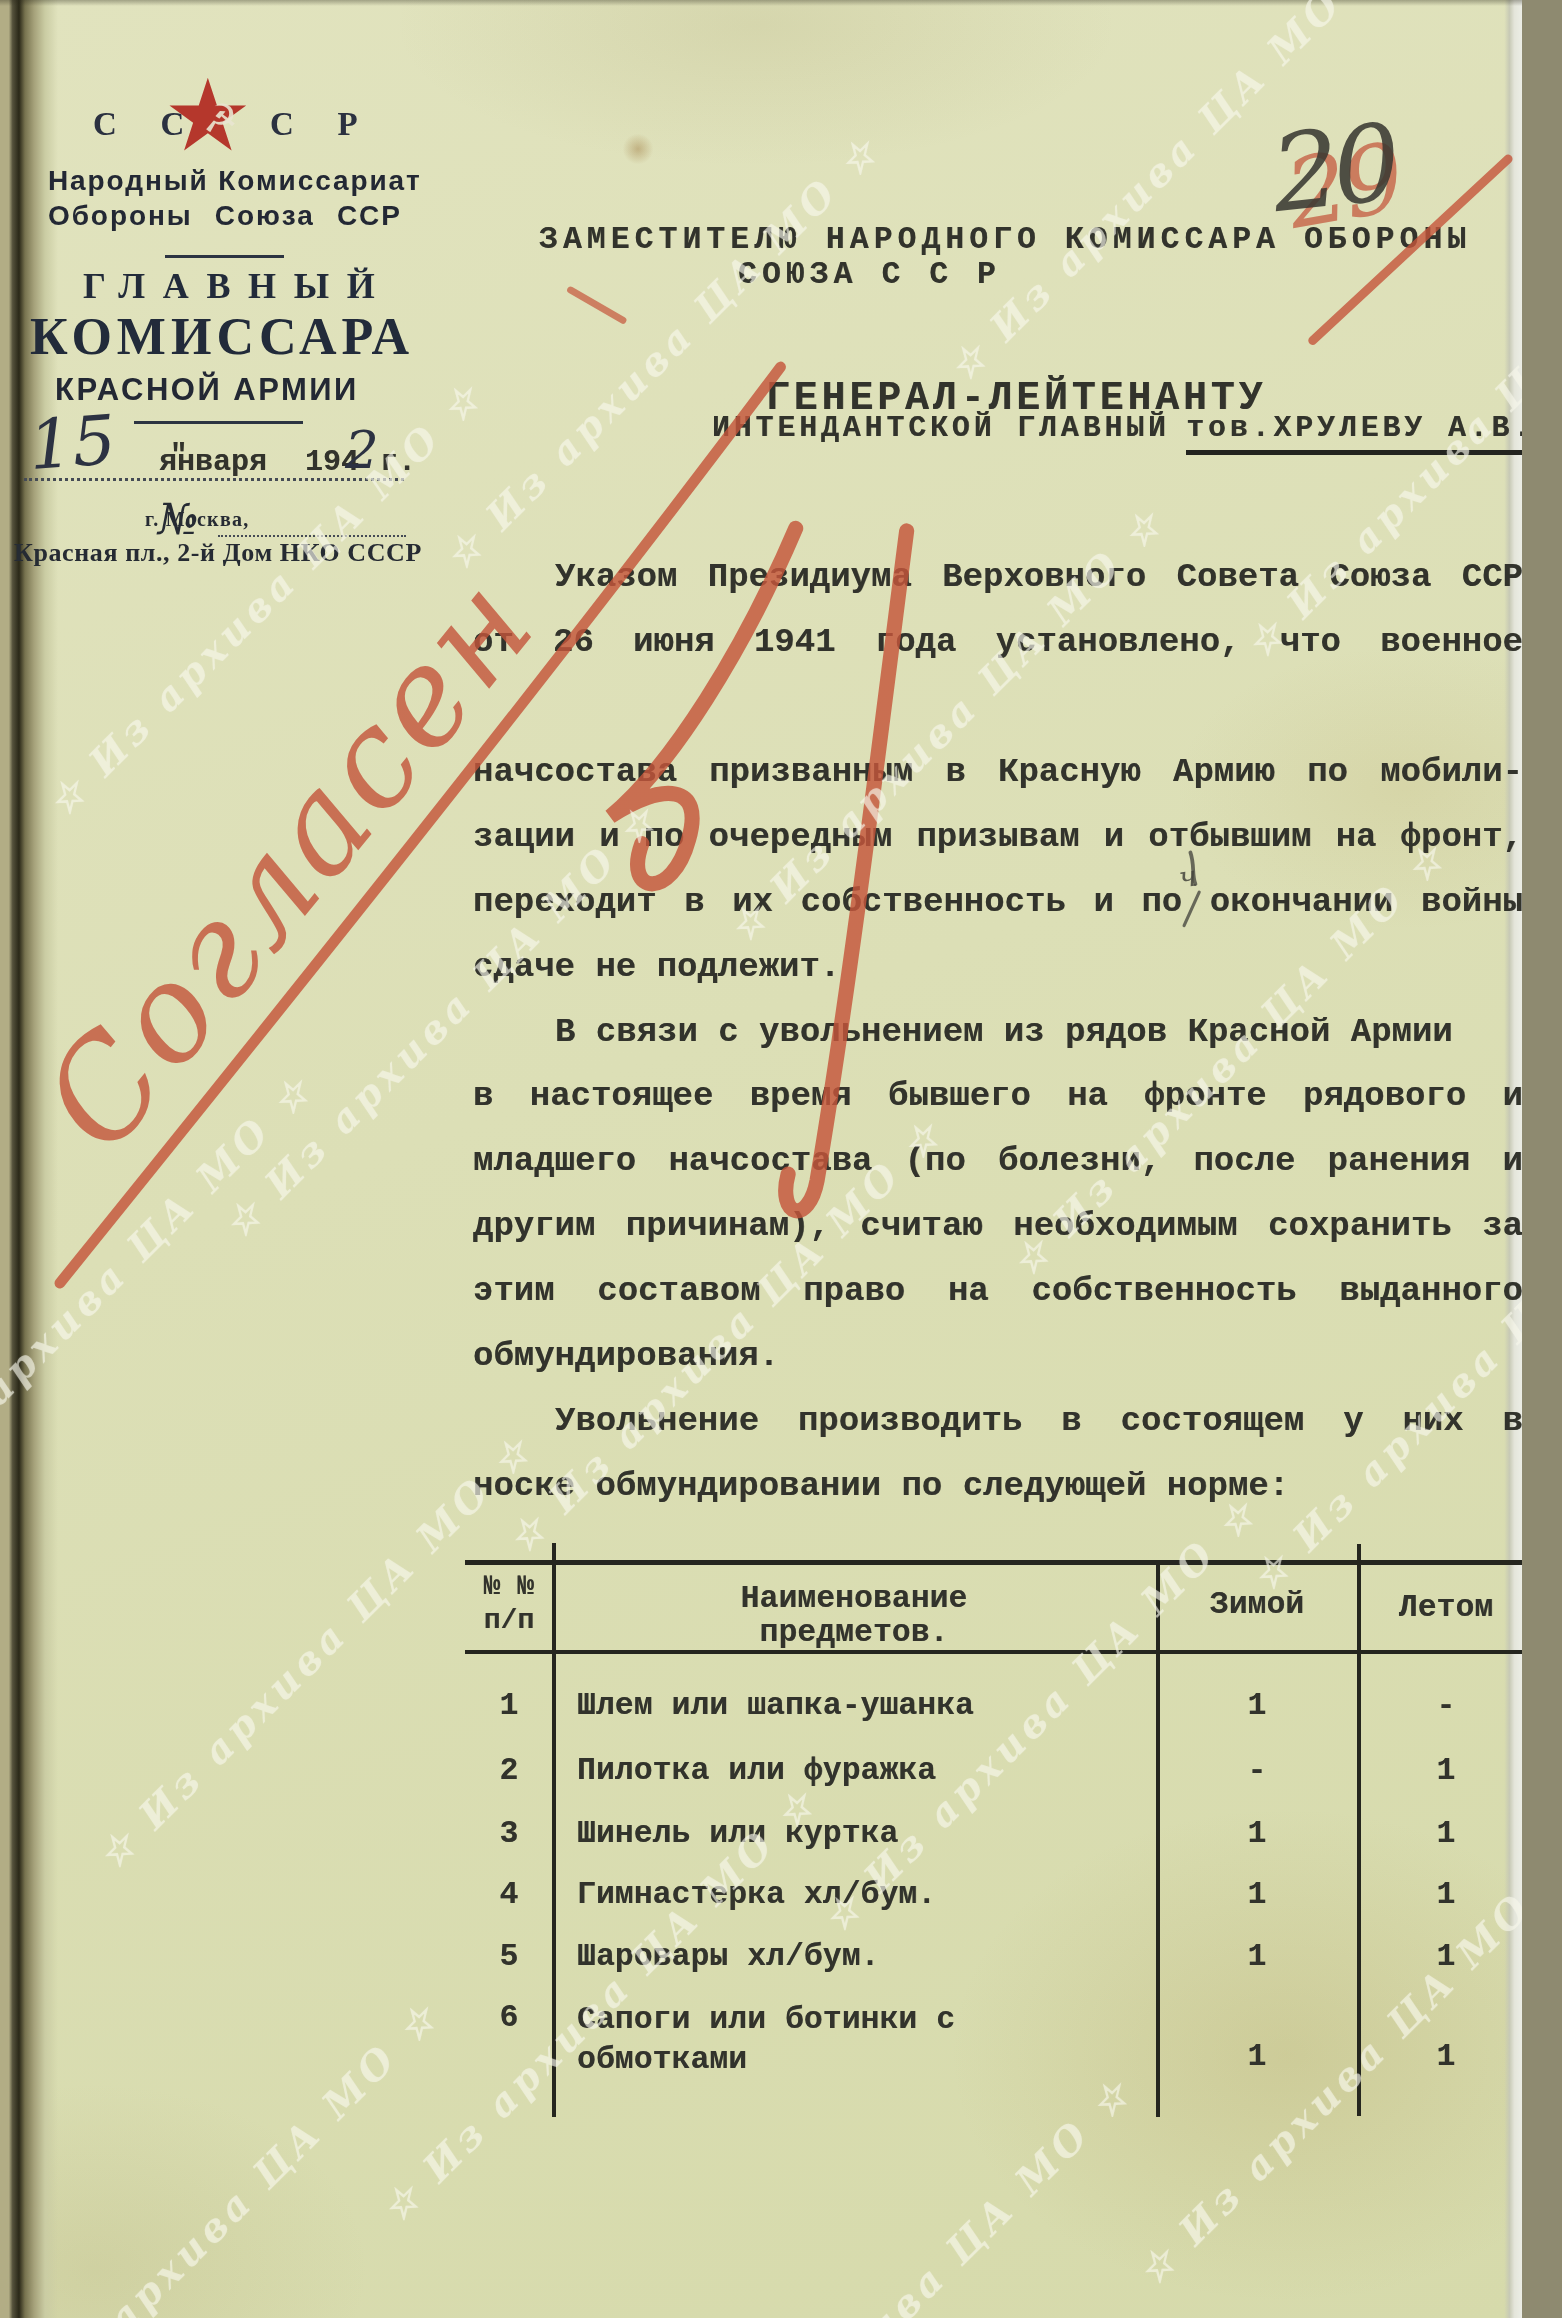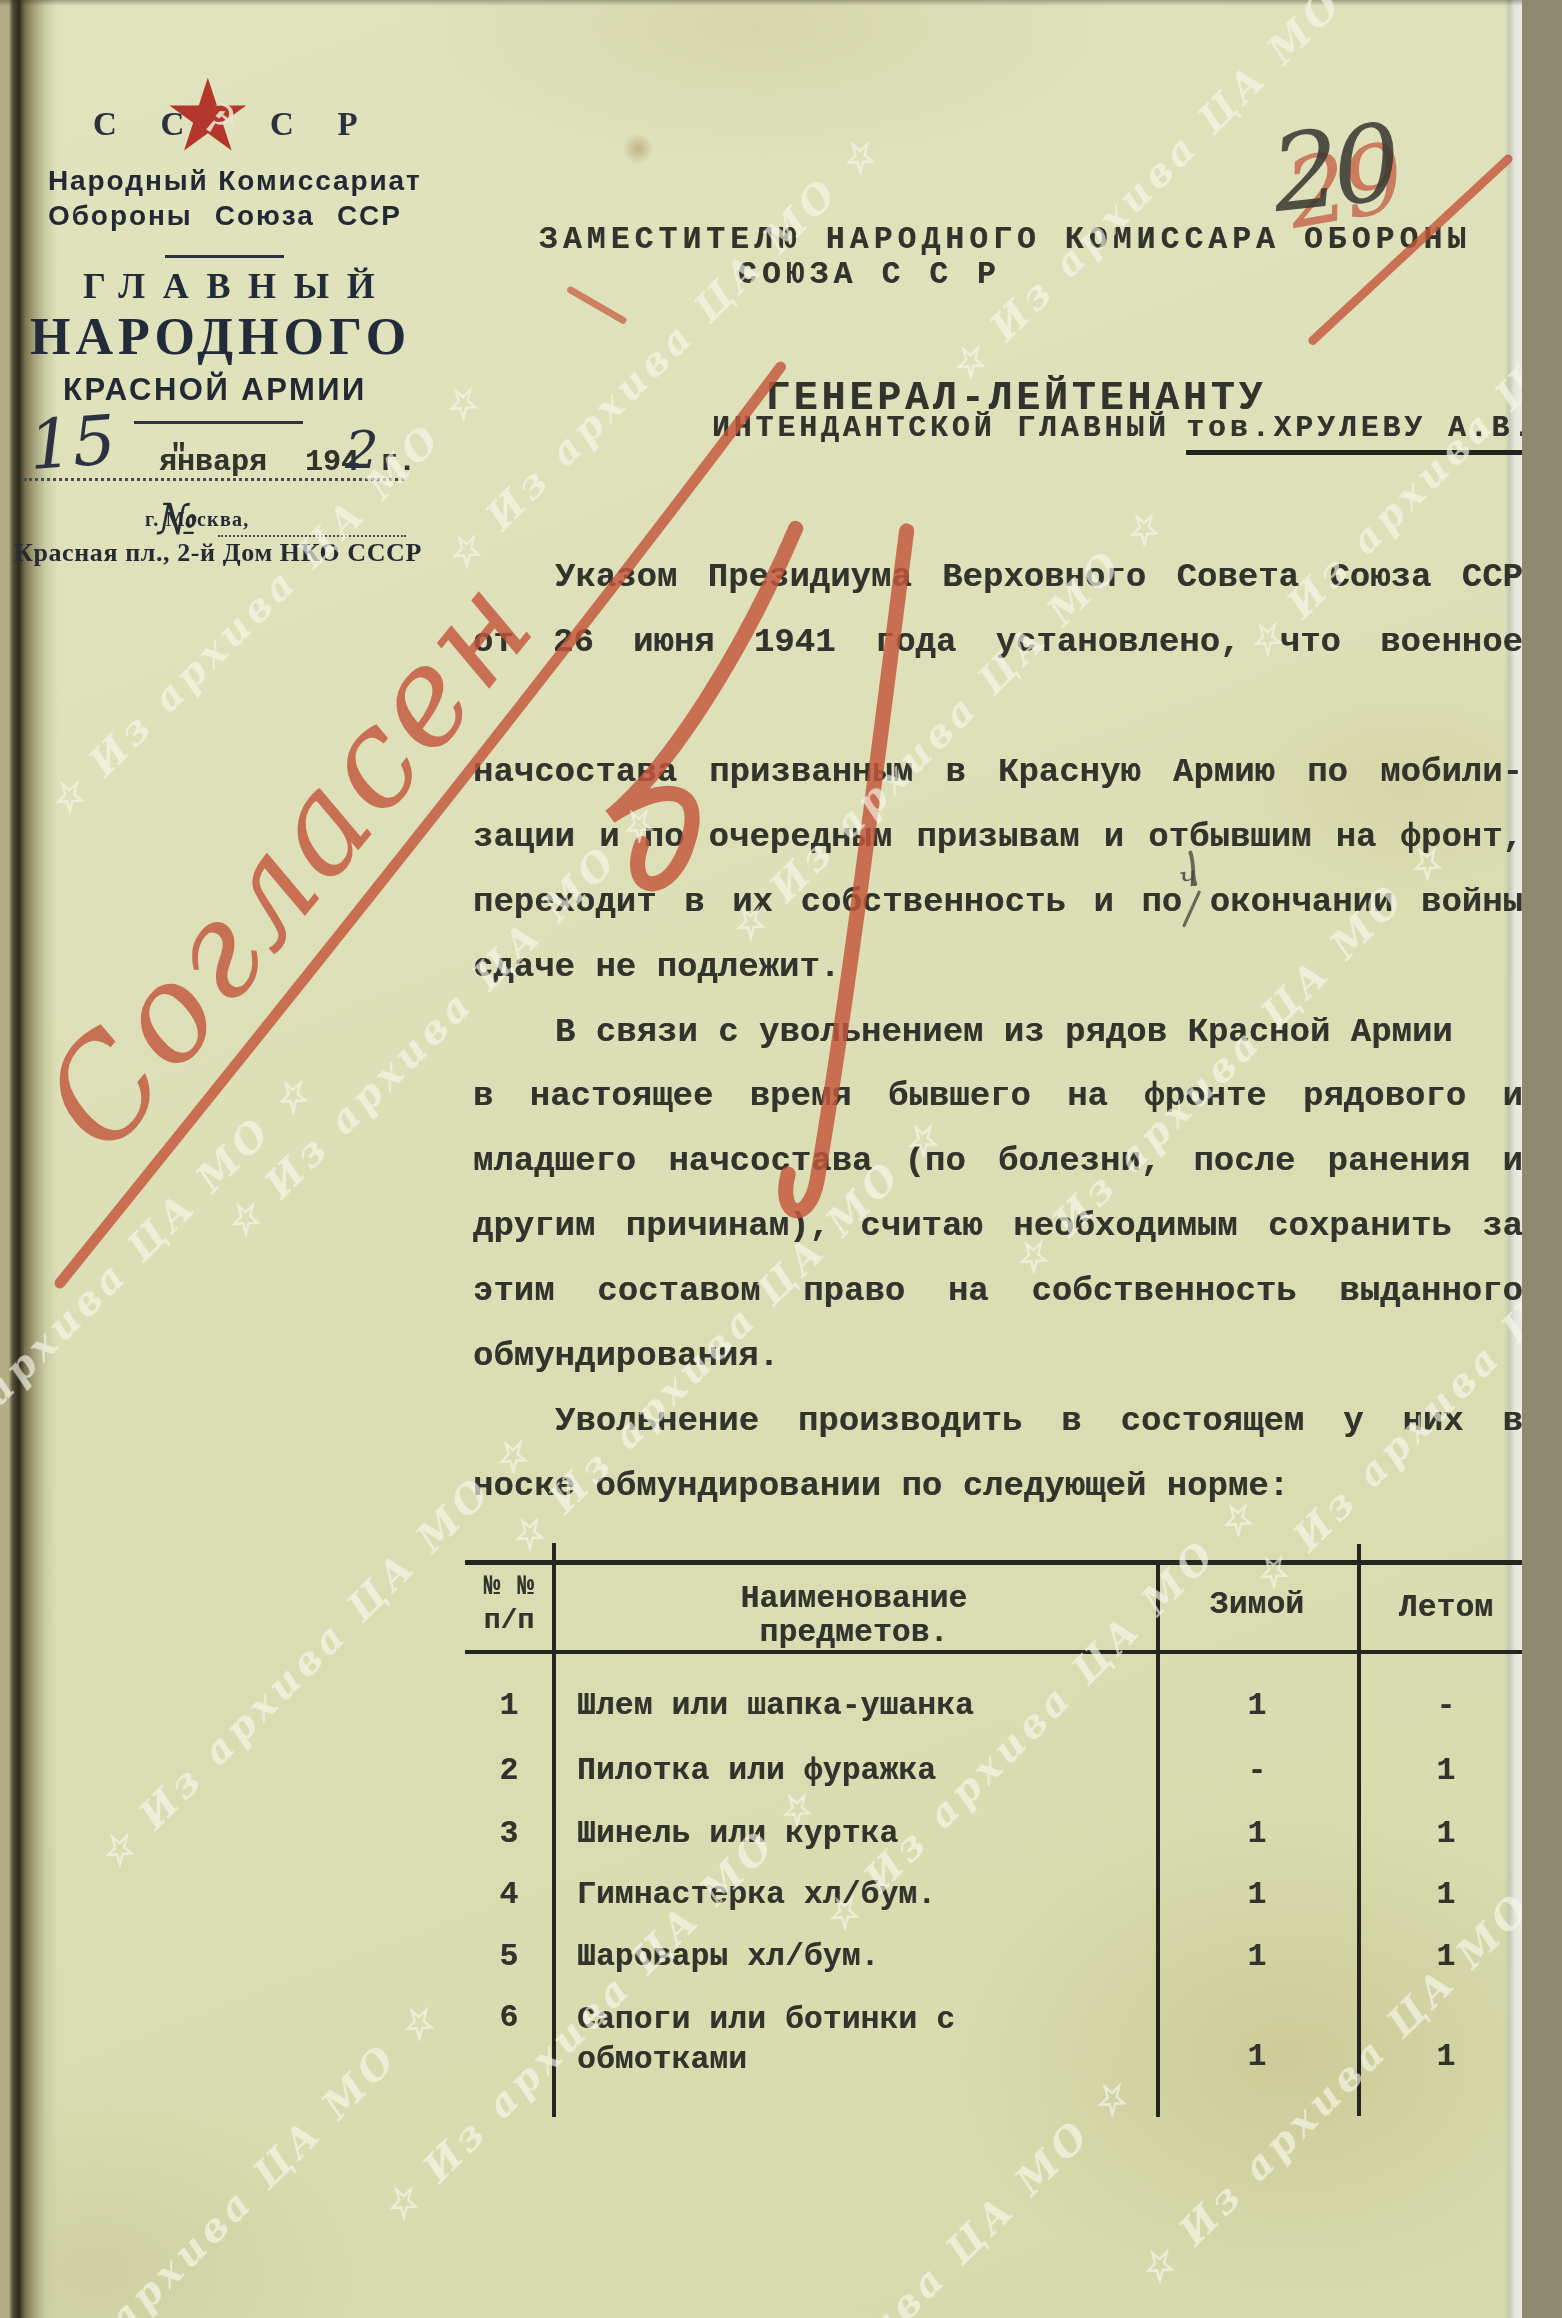--- a/index.html
+++ b/index.html
@@ -29,21 +29,21 @@
   
   .emblem-cc{left:93px;top:106px;font-size:33px;letter-spacing:17.7px;color:#2b3140;font-weight:bold;}
   .emblem-cp{left:270px;top:106px;font-size:33px;letter-spacing:17.7px;color:#2b3140;font-weight:bold;}
   .star-red{left:163px;top:66px;font-size:100px;line-height:100px;color:#b5372c;font-family:"DejaVu Sans",sans-serif;}
   .hs-white{left:203px;top:96px;font-size:39px;color:#e9e6d2;font-family:"DejaVu Sans",sans-serif;opacity:.9;}
   .org1{left:48px;top:165px;font-size:28px;font-weight:bold;letter-spacing:1.9px;color:#232834;}
   .org2{left:48px;top:200px;font-size:28px;font-weight:bold;letter-spacing:1.9px;word-spacing:12.6px;color:#232834;}
   .div1{left:165px;top:255px;width:119px;height:2.5px;background:#2c3442;}
   .title1{left:83px;top:265px;font-size:36px;font-weight:bold;letter-spacing:17.7px;color:#222b3a;}
   .title2{left:30px;top:307px;font-size:52px;font-weight:bold;letter-spacing:5px;color:#222b3a;}
-  .title3{left:63px;top:372px;font-size:31px;font-weight:bold;letter-spacing:2.5px;color:#232834;}
+  .title3{left:55px;top:372px;font-size:31px;font-weight:bold;letter-spacing:2.5px;color:#232834;}
   .div2{left:134px;top:421px;width:169px;height:2.5px;background:#2c3442;}
   .d-day{left:29px;top:403px;font-size:68px;color:#2c3242;transform:rotate(-4deg);}
   .d-quote{left:170px;top:440px;font-size:29px;}
   .d-month{left:159px;top:445px;font-size:30px;}
   .d-yearp{left:305px;top:445px;font-size:30px;text-align:center;}
   .d-yearh{left:345px;top:419px;font-size:53px;color:#2c3242;}
   .d-suffix{left:380px;top:445px;font-size:30px;}
   .d-dots{left:24px;top:445px;width:380px;height:33px;border-bottom:3.2px dotted #454b55;}
   .num-label{left:158px;top:494px;font-size:43px;color:#262b33;}
   .num-dots{left:218px;top:502px;width:188px;height:33px;border-bottom:2.5px dotted #454b55;}
@@ -92,21 +92,21 @@
 
   <div class="abs serif emblem-cc">С С</div>
   <div class="abs star-red">★</div>
   <div class="abs hs-white">☭</div>
   <div class="abs serif emblem-cp">С Р</div>
 
   <div class="abs sans org1">Народный Комиссариат</div>
   <div class="abs sans org2">Обороны Союза ССР</div>
   <div class="abs div1"></div>
   <div class="abs serif title1">ГЛАВНЫЙ</div>
-  <div class="abs serif title2">НАРОДНОГО</div>
+  <div class="abs serif title2">КОМИССАРА</div>
   <div class="abs sans title3">КРАСНОЙ АРМИИ</div>
   <div class="abs div2"></div>
 
   <div class="abs hand d-day">15</div>
   <div class="abs typed d-quote">"</div>
   <div class="abs typed d-month">января</div>
   <div class="abs typed d-yearp">194</div>
   <div class="abs hand d-yearh">2</div>
   <div class="abs typed d-suffix">г.</div>
   <div class="abs d-dots"></div>

